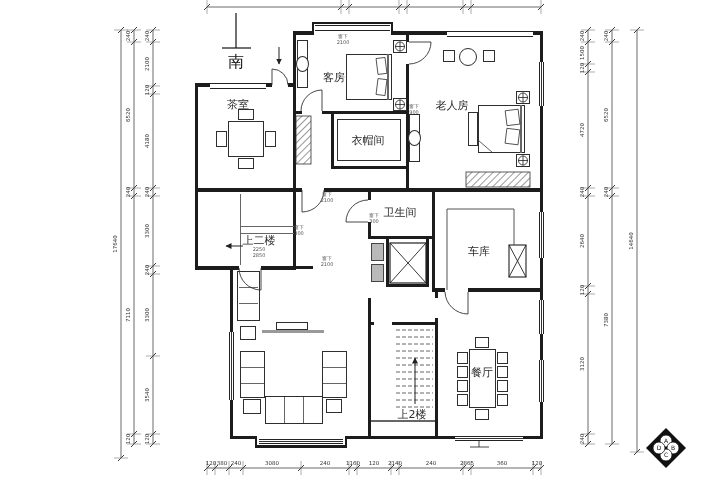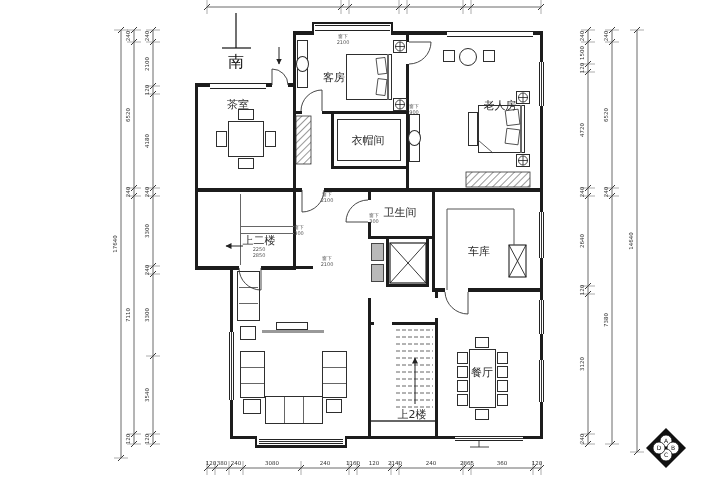--- a/index.html
+++ b/index.html
@@ -384,21 +384,21 @@
       <line x1="471" y1="0" x2="471" y2="14" stroke="#777" stroke-width="0.6"></line>
       <line x1="538" y1="10" x2="544" y2="4" stroke="#222" stroke-width="0.9"></line>
       <line x1="541" y1="0" x2="541" y2="14" stroke="#777" stroke-width="0.6"></line>
     </svg>
 
   <div id="compass-label" style="left:236px;top:52px">南</div>
 
   <div id="labels">
       <span class="rl" style="left: 238px; top: 104px;">茶室</span>
       <span class="rl" style="left: 334px; top: 77px;">客房</span>
-      <span class="rl" style="left: 452px; top: 105px; margin-left: 48px;">老人房</span>
+      <span class="rl" style="left: 452px; top: 105px;">老人房</span>
       <span class="rl" style="left: 368px; top: 140px;">衣帽间</span>
       <span class="rl" style="left: 400px; top: 212px;">卫生间</span>
       <span class="rl" style="left: 479px; top: 251px;">车库</span>
       <span class="rl" style="left: 482px; top: 372px;">餐厅</span>
       <span class="rl" style="left: 412px; top: 414px;">上2楼</span>
       <span class="rl" style="left: 259px; top: 240px;">上二楼</span>
     </div>
   <div id="anns">
       <span class="ann" style="left: 343px; top: 40px;">
         <div>窗下</div>

